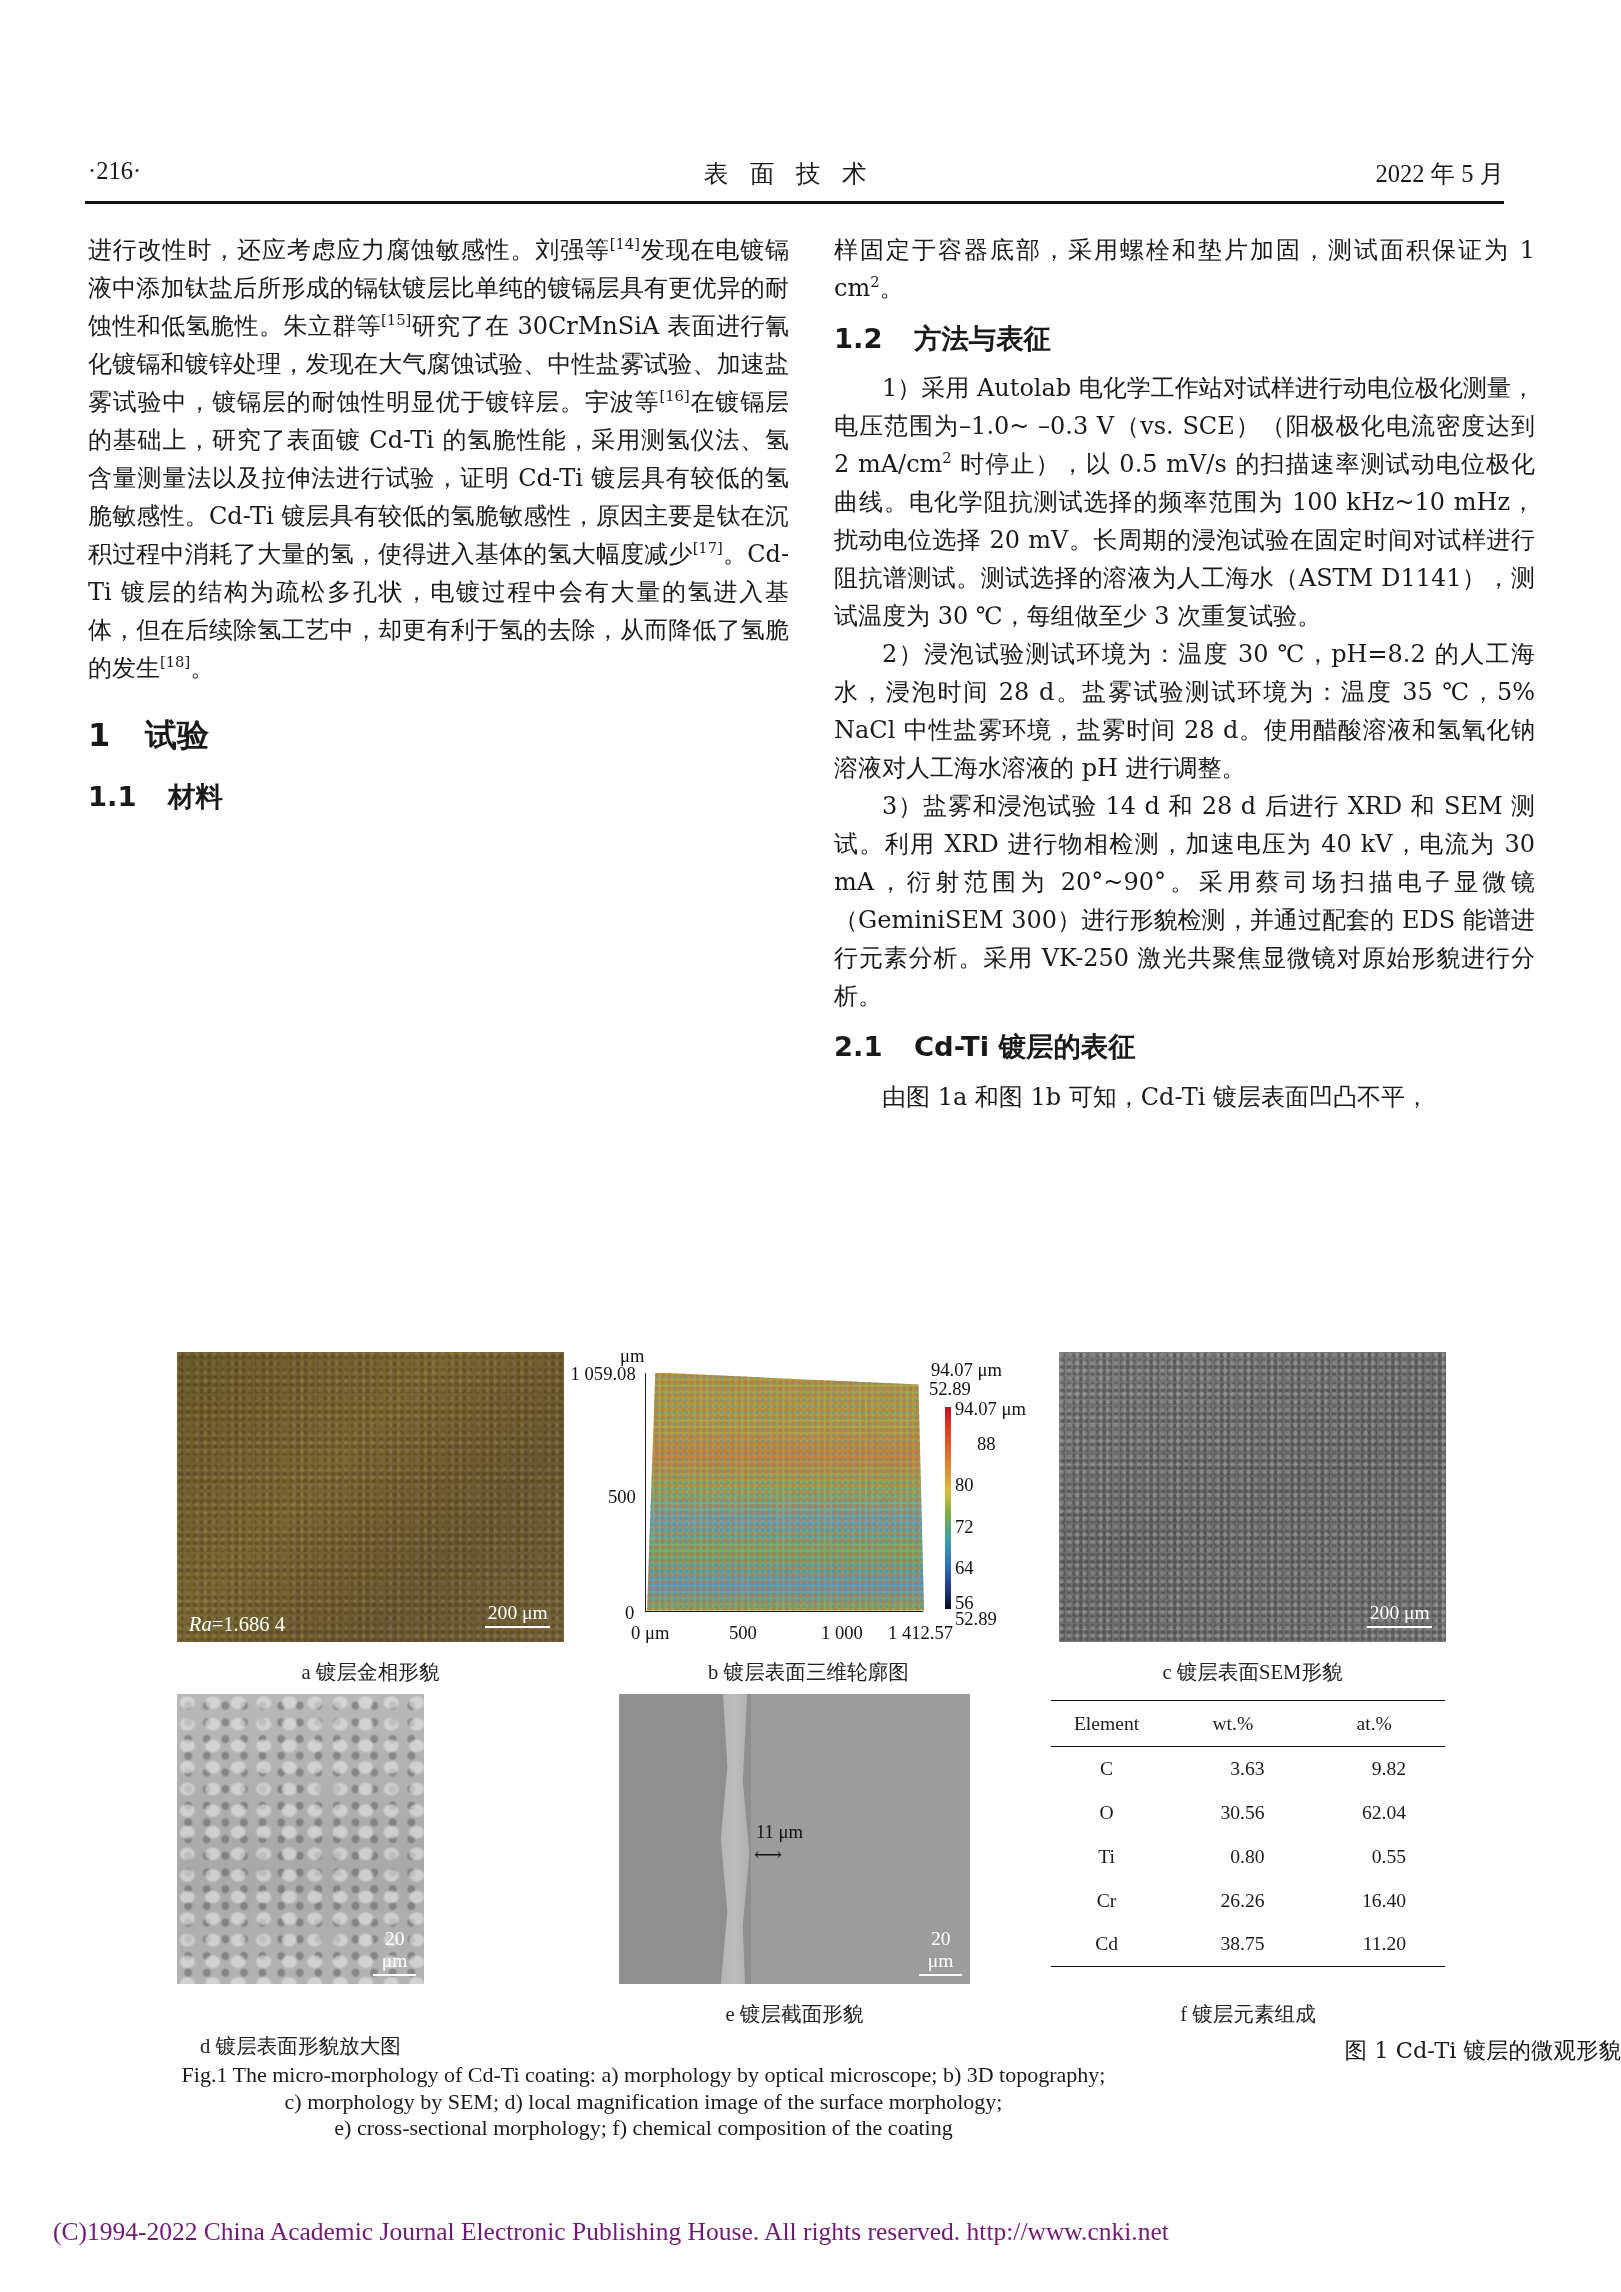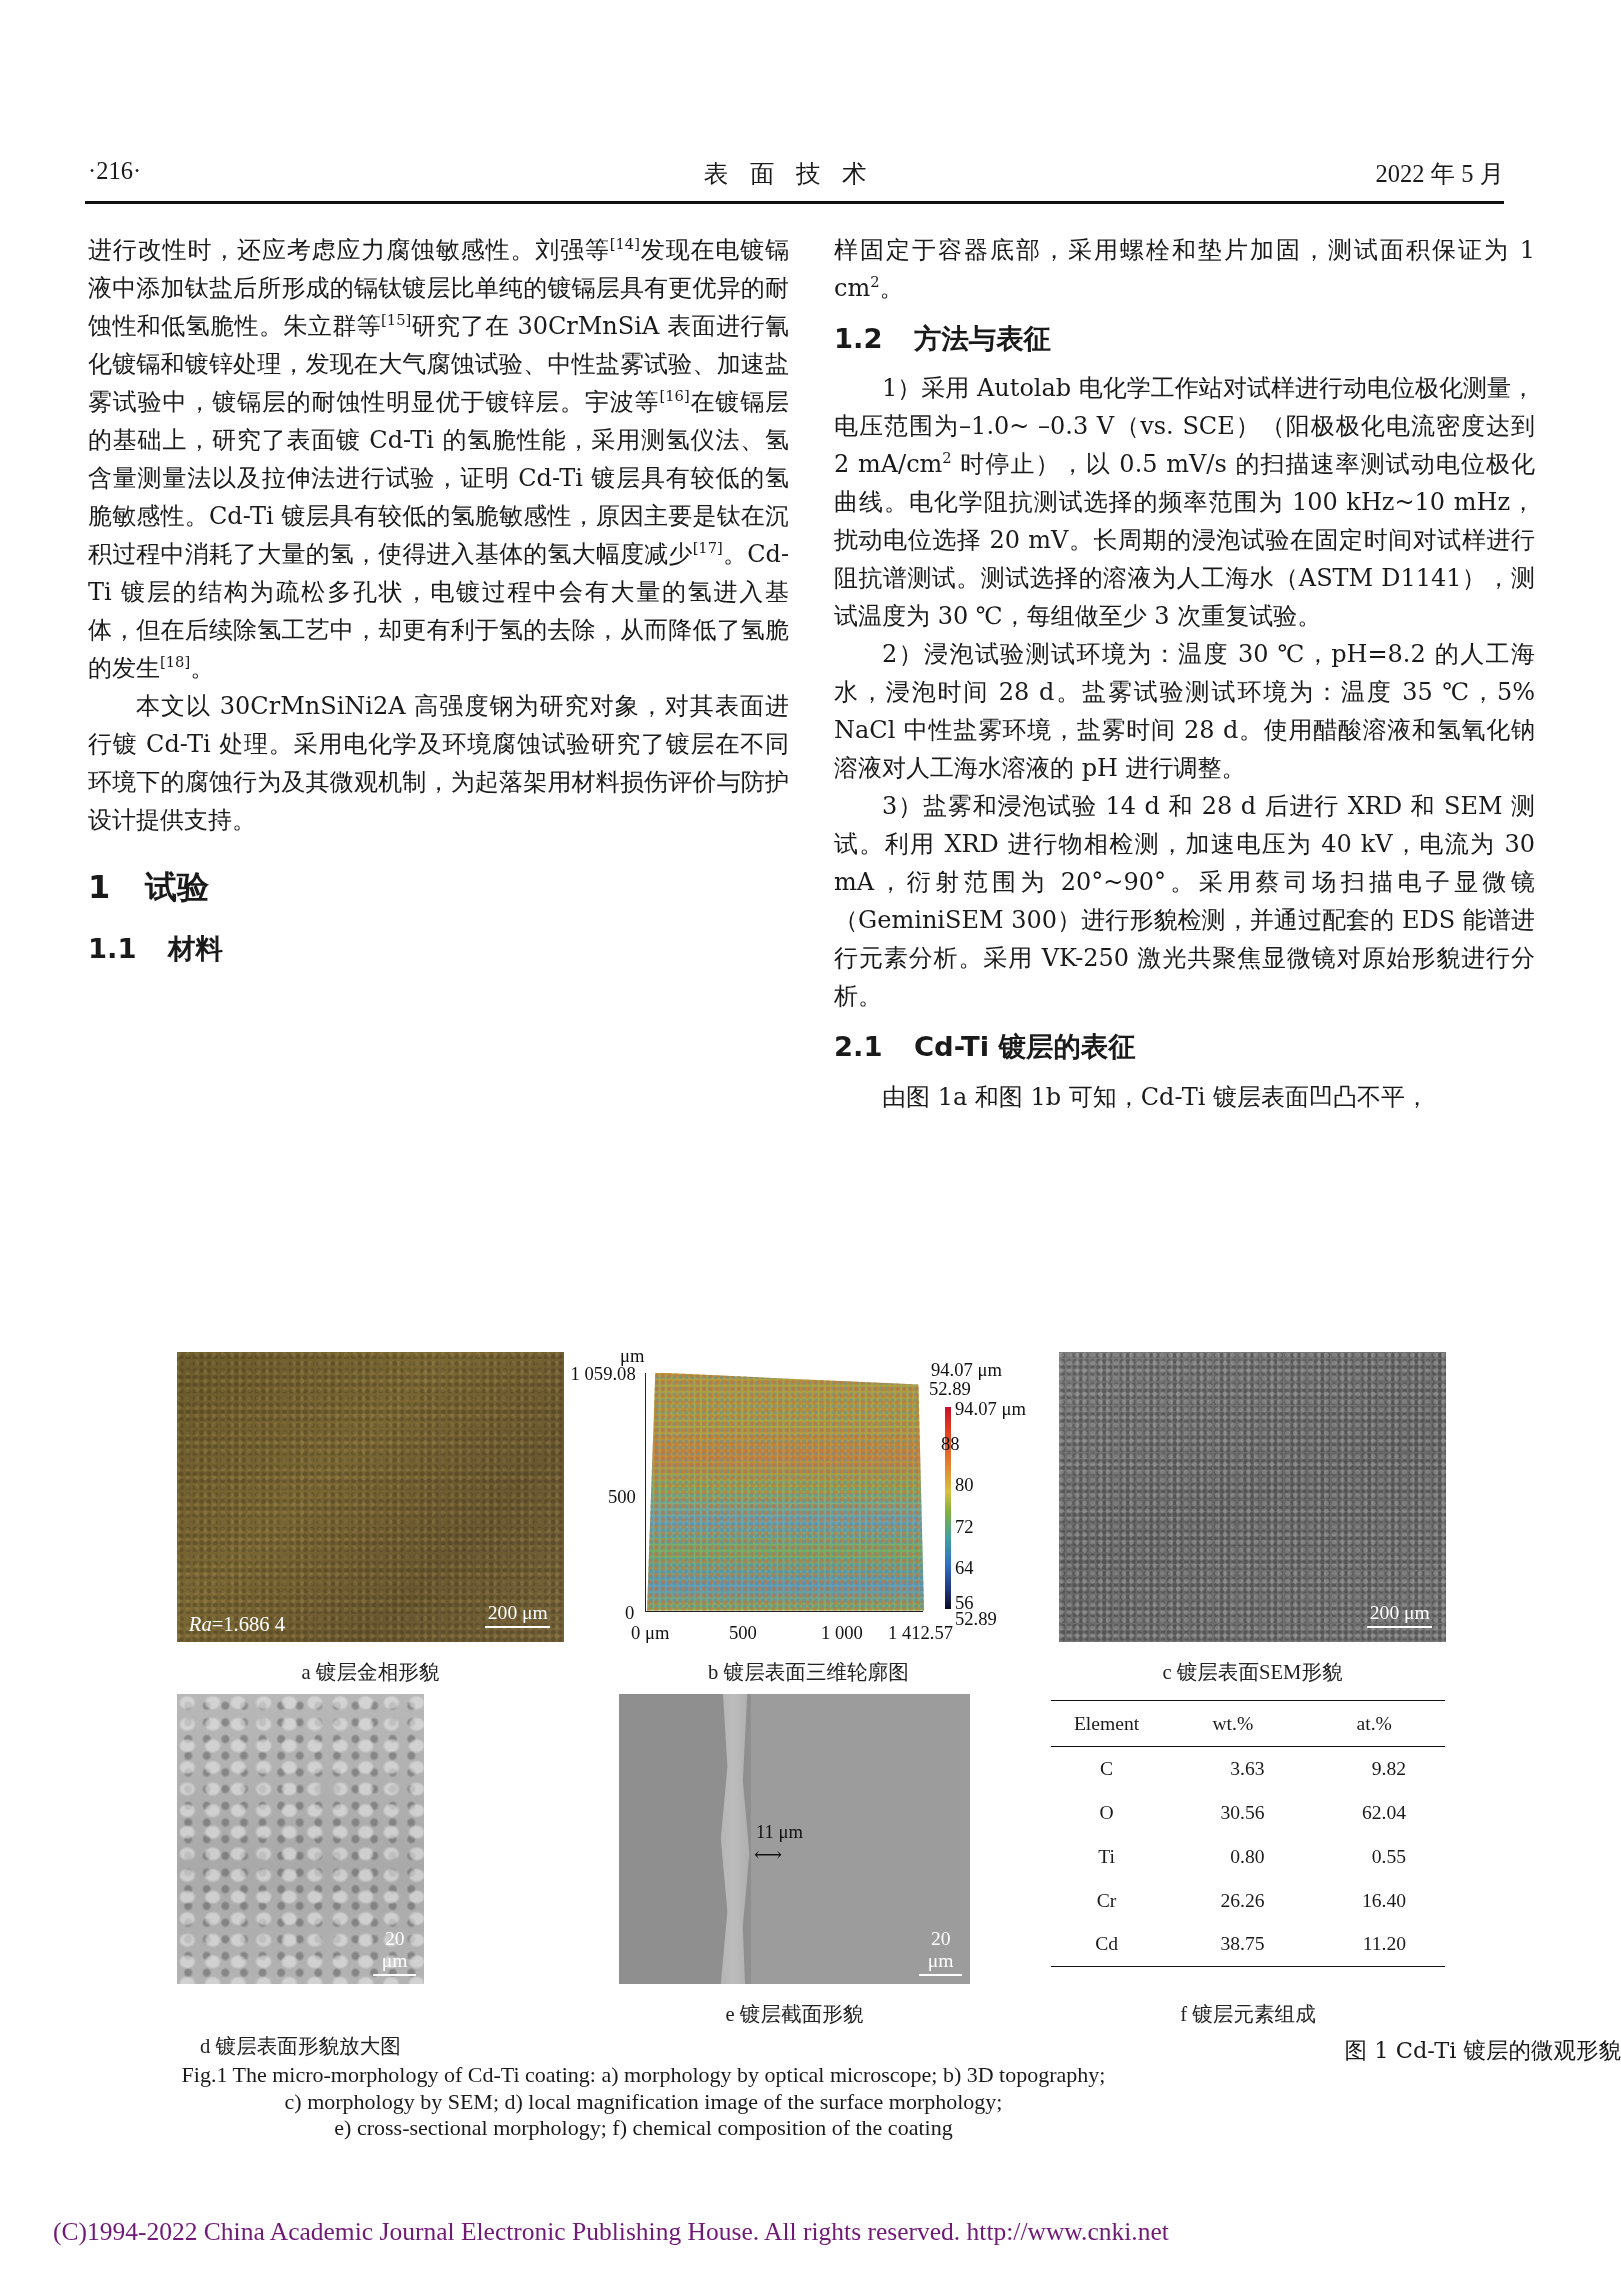--- a/index.html
+++ b/index.html
@@ -89,21 +89,20 @@
   <span class="pno">·216·</span>
   <span class="jname">表面技术</span>
   <span class="date">2022 年 5 月</span>
 </div>
 <div class="header-rule"></div>
 
 <div class="col left">
   <p class="p">
     <span>进行改性时，还应考虑应力腐蚀敏感性。刘强等</span><sup>[14]</sup><span>发现在电镀镉液中添加钛盐后所形成的镉钛镀层比单纯的镀镉层具有更优异的耐蚀性和低氢脆性。朱立群等</span><sup>[15]</sup><span>研究了在 30CrMnSiA 表面进行氰化镀镉和镀锌处理，发现在大气腐蚀试验、中性盐雾试验、加速盐雾试验中，镀镉层的耐蚀性明显优于镀锌层。宇波等</span><sup>[16]</sup><span>在镀镉层的基础上，研究了表面镀 Cd-Ti 的氢脆性能，采用测氢仪法、氢含量测量法以及拉伸法进行试验，证明 Cd-Ti 镀层具有较低的氢脆敏感性。Cd-Ti 镀层具有较低的氢脆敏感性，原因主要是钛在沉积过程中消耗了大量的氢，使得进入基体的氢大幅度减少</span><sup>[17]</sup><span>。Cd-Ti 镀层的结构为疏松多孔状，电镀过程中会有大量的氢进入基体，但在后续除氢工艺中，却更有利于氢的去除，从而降低了氢脆的发生</span><sup>[18]</sup><span>。</span>
   </p>
-  <p class="p indent">本文以 30CrMnSiNi2A 高强度钢为研究对象，对其表面进行镀 Cd-Ti 处理。采用电化学及环境腐蚀试验研究了镀层在不同环境下的腐蚀行为及其微观机制，为起落架用材料损伤评价与防护设计提供支持。</p>
   <h2 class="h1"><span class="num">1</span><span>试验</span></h2>
   <h3 class="h2"><span class="num">1.1</span><span>材料</span></h3>
 </div>
 
 <div class="col right">
   <p class="p"><span>样固定于容器底部，采用螺栓和垫片加固，测试面积保证为 1 cm</span><sup>2</sup><span>。</span></p>
   <h3 class="h2"><span class="num">1.2</span><span>方法与表征</span></h3>
   <p class="p indent"><span>1）采用 Autolab 电化学工作站对试样进行动电位极化测量，电压范围为–1.0~ –0.3 V（vs. SCE）（阳极极化电流密度达到 2 mA/cm</span><sup>2</sup><span> 时停止），以 0.5 mV/s 的扫描速率测试动电位极化曲线。电化学阻抗测试选择的频率范围为 100 kHz~10 mHz，扰动电位选择 20 mV。长周期的浸泡试验在固定时间对试样进行阻抗谱测试。测试选择的溶液为人工海水（ASTM D1141），测试温度为 30 ℃，每组做至少 3 次重复试验。</span></p>
   <p class="p indent">2）浸泡试验测试环境为：温度 30 ℃，pH=8.2 的人工海水，浸泡时间 28 d。盐雾试验测试环境为：温度 35 ℃，5% NaCl 中性盐雾环境，盐雾时间 28 d。使用醋酸溶液和氢氧化钠溶液对人工海水溶液的 pH 进行调整。</p>
   <p class="p indent">3）盐雾和浸泡试验 14 d 和 28 d 后进行 XRD 和 SEM 测试。利用 XRD 进行物相检测，加速电压为 40 kV，电流为 30 mA，衍射范围为 20°~90°。采用蔡司场扫描电子显微镜（GeminiSEM 300）进行形貌检测，并通过配套的 EDS 能谱进行元素分析。采用 VK-250 激光共聚焦显微镜对原始形貌进行分析。</p>
@@ -128,21 +127,21 @@
     <span class="tick" style="left:59px; top:135px;">500</span>
     <span class="tick" style="left:76px; top:251px;">0</span>
     <span class="tick" style="left:82px; top:271px;">0 μm</span>
     <span class="tick" style="left:180px; top:271px;">500</span>
     <span class="tick" style="left:272px; top:271px;">1 000</span>
     <span class="tick" style="left:339px; top:271px;">1 412.57</span>
     <span class="tick" style="left:382px; top:7.8px;">94.07 μm</span>
     <span class="tick" style="left:380px; top:27.4px;">52.89</span>
     <div class="cbar"></div>
     <span class="tick" style="left:406px; top:47px;">94.07 μm</span>
-    <span class="tick" style="left:392px; top:82px;">88</span>
+    <span class="tick" style="left:428px; top:82px;">88</span>
     <span class="tick" style="left:406px; top:123px;">80</span>
     <span class="tick" style="left:406px; top:165px;">72</span>
     <span class="tick" style="left:406px; top:206px;">64</span>
     <span class="tick" style="left:406px; top:241px;">56</span>
     <span class="tick" style="left:406px; top:257px;">52.89</span>
   </div>
   <div class="caption-sub" style="left:588px; top:1658px; width:441px;">b  镀层表面三维轮廓图</div>
 
   <div class="panel panel-c">
     <div class="scale" style="right:13.7px; bottom:13.7px; width:65px;"><span>200 μm</span><span class="bar"></span></div>

